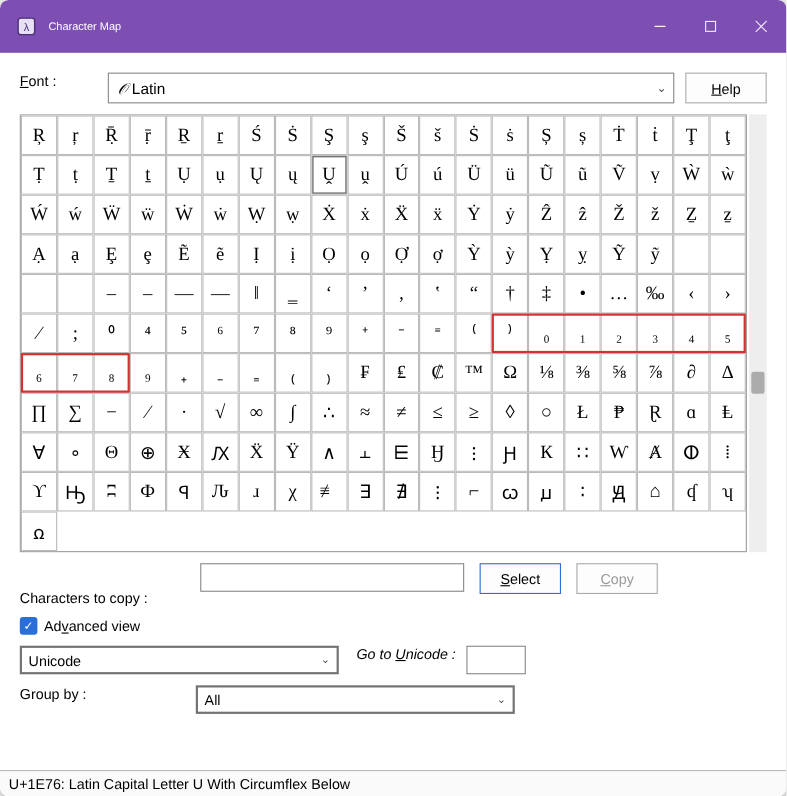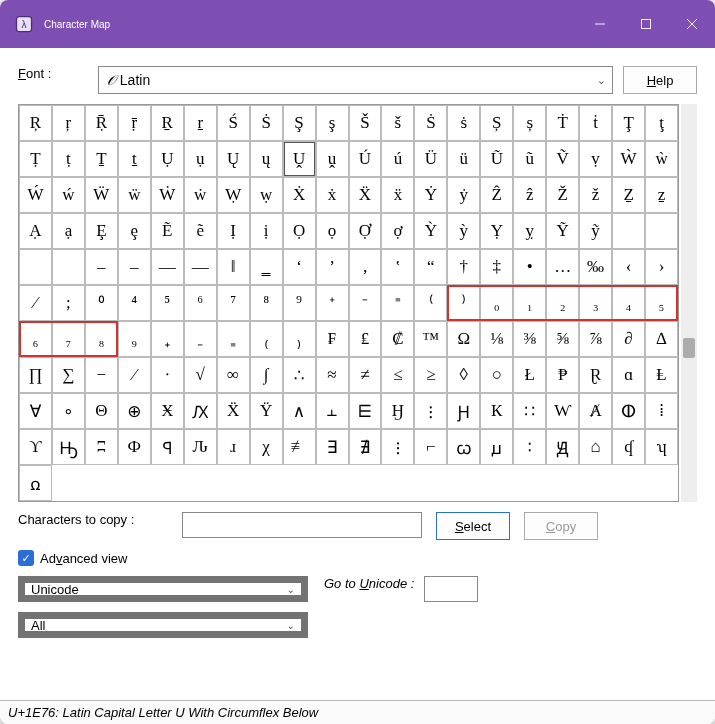--- a/index.html
+++ b/index.html
@@ -25,24 +25,24 @@
 .cell { border: 0.5px solid #bbb; display: flex; align-items: center; justify-content: center; font-size: 17px; font-family: 'Ebrima','Segoe UI',serif; background:#fff; cursor:pointer; position:relative; }
 .cell.selected { outline: 1px solid #555; outline-offset: -2px; z-index:2; }
 .scrollbar { position: absolute; right: -18px; top: 0; bottom: 0; width: 16px; background: #eee; }
 .scroll-thumb { position: absolute; left: 2px; right: 2px; top: 234px; height: 20px; background: #acacac; border-radius: 2px; }
 .hl { position: absolute; border: 2px solid #d23232; pointer-events: none; z-index: 5; }
 .hl1 { left: calc(13 / 20 * 100%); top: calc(5 * 36px); width: calc(7 / 20 * 100%); height: 36px; }
 .hl2 { left: 0; top: calc(6 * 36px); width: calc(3 / 20 * 100%); height: 36px; }
 .copy-input { flex:1; max-width: 240px; height: 26px; border: 1px solid #888; padding: 2px 4px; font-size: 13px; }
 .chk { display:flex; align-items:center; gap:6px; }
 .chk-box { width: 16px; height: 16px; background: #2a6fd6; border-radius: 3px; display:flex; align-items:center; justify-content:center; color:#fff; font-size:11px; }
-.sel { height: 26px; border:7px solid #737373; padding: 0 22px 0 6px; display:flex; align-items:center; background:#fff; position:relative; min-width: 290px; font-size:13px;}
+.sel { height: 26px; border:2px solid #737373; padding: 0 22px 0 6px; display:flex; align-items:center; background:#fff; position:relative; min-width: 290px; font-size:13px;}
 .sel .chev2 { position:absolute; right:6px; font-size:10px; color:#555;}
 .goto-input { width: 54px; height: 26px; border: 1px solid #888; background:#fff; }
-.statusbar { border-top: 1px solid #bbb; padding: 4px 8px; font-size: 13px; background: #fafafa; font-style: italic; }
+.statusbar { border-top: 1px solid #bbb; padding: 4px 8px; font-size: 13px; background: #fafafa; }
 .rowgap6 { gap: 14px; }
 </style>
 </head>
 <body>
 
 <div class="window">
   <div class="titlebar">
     <span class="app-icon">
       <svg viewBox="0 0 24 24">
           <rect x="3" y="3" width="18" height="18" rx="3" fill="#e8e0f5" stroke="#4a2f77" stroke-width="1.5"></rect>
@@ -289,41 +289,42 @@
           </div>
         <div class="hl hl1"></div>
         <div class="hl hl2"></div>
       </div>
       <div class="scrollbar">
         <div class="scroll-thumb"></div>
       </div>
     </div>
 
     <div class="row rowgap6">
-      <span style="min-width:150px;">Characters to copy :</span>
+      <span style="min-width:150px;margin-top:24px;">Characters to copy :</span>
       <input class="copy-input" value="" style="">
       <div class="btn primary"><u>S</u>elect</div>
       <div class="btn disabled"><u>C</u>opy</div>
     </div>
 
     <div class="chk">
       <span class="chk-box">✓</span>
       <span class="chk-label">Ad<u>v</u>anced view</span>
     </div>
 
     <div class="row">
       <div class="sel">
         <span>Unicode</span>
         <span class="chev2">⌄</span>
       </div>
       <span style="margin-left:6px;font-style:italic;">Go to <u>U</u>nicode :</span>
       <input class="goto-input" style="">
     </div>
 
     <div class="row">
+      <span style="min-width:150px;">Group by :</span>
       <div class="sel">
         <span>All</span>
         <span class="chev2">⌄</span>
       </div>
     </div>
 
   </div>
 
   <div class="statusbar">
     <span>U+1E76: Latin Capital Letter U With Circumflex Below</span>

